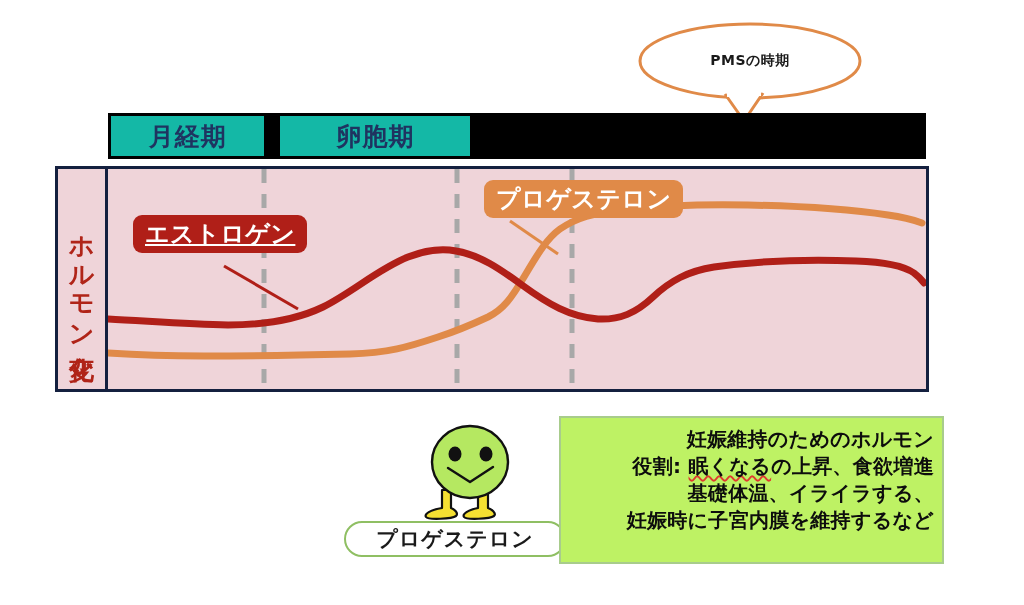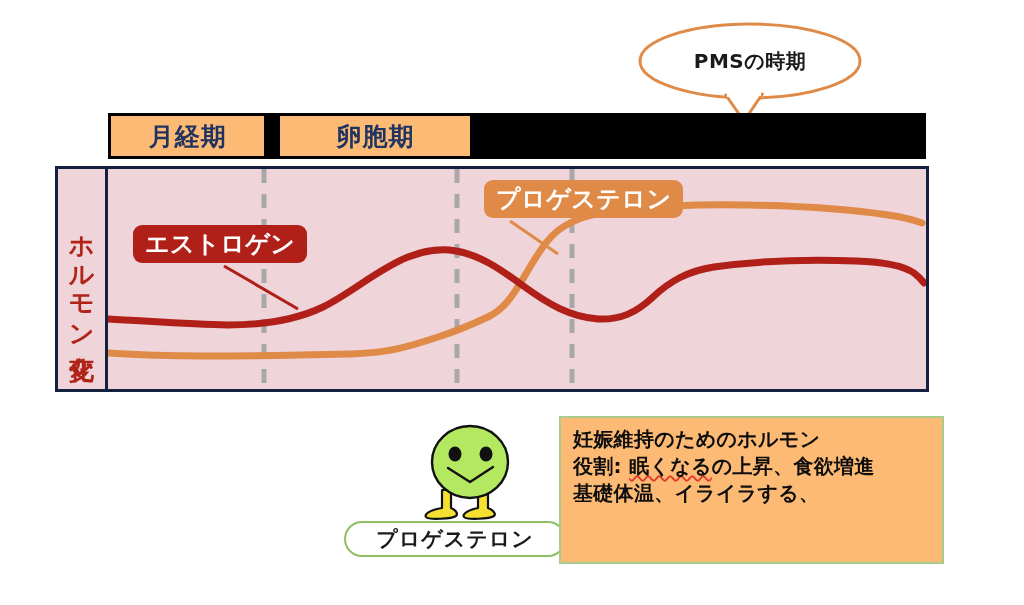--- a/index.html
+++ b/index.html
@@ -33,41 +33,41 @@
   }
   #pms-callout .balloon-text {
     position: absolute;
     left: 0;
     top: 0;
     width: 226px;
     height: 78px;
     display: flex;
     align-items: center;
     justify-content: center;
-    font-size: 20px;
+    font-size: 14px;
     font-weight: 700;
     color: #1a1a1a;
     letter-spacing: 0.5px;
     white-space: nowrap;
   }
 
   
   #phase-header {
     position: absolute;
     left: 108px;
     top: 113px;
     width: 818px;
     height: 46px;
     display: flex;
     box-sizing: border-box;
     border: 3px solid #000000;
     background: #000000;
   }
   .phase-cell {
-    background: #fdba74;
+    background: #14b8a6;
     display: flex;
     align-items: center;
     justify-content: center;
     font-size: 25px;
     font-weight: 700;
     color: #1f3360;
     box-sizing: border-box;
     letter-spacing: 1px;
     white-space: nowrap;
   }
@@ -128,23 +128,24 @@
     font-size: 24px;
     font-weight: 700;
     color: #ffffff;
     letter-spacing: 0.5px;
     white-space: nowrap;
     box-sizing: border-box;
     padding: 0 12px;
   }
   #badge-estrogen {
     left: 133px;
-    top: 225px;
+    top: 215px;
     height: 38px;
     background: #b01f18;
+    text-decoration: underline;
   }
   #badge-progesterone {
     left: 484px;
     top: 180px;
     height: 38px;
     background: #e08a48;
   }
 
   
   #mascot {
@@ -176,22 +177,23 @@
 
   
   #description-box {
     position: absolute;
     left: 559px;
     top: 416px;
     width: 385px;
     height: 148px;
     box-sizing: border-box;
     border: 2px solid #a8cc8c;
-    background: #fdba74;
-    padding: 8px 14px 0 12px;
+    background: #bef264;
+    padding: 8px 8px 0 12px;
+    text-align: right;
   }
   #description-box .desc-line {
     font-size: 20px;
     font-weight: 700;
     color: #0d0d0d;
     line-height: 27px;
     letter-spacing: 0.3px;
     white-space: nowrap;
   }
   .spellcheck {
@@ -283,13 +285,16 @@
 <div id="description-box">
   <div class="desc-line">
     <span>妊娠維持のためのホルモン</span>
   </div>
   <div class="desc-line">
     <span>役割: <span class="spellcheck">眠くなる</span>の上昇、食欲増進</span>
   </div>
   <div class="desc-line">
     <span>基礎体温、イライラする、</span>
   </div>
+  <div class="desc-line">
+    <span>妊娠時に子宮内膜を維持するなど</span>
+  </div>
 </div>
 
 </body></html>

